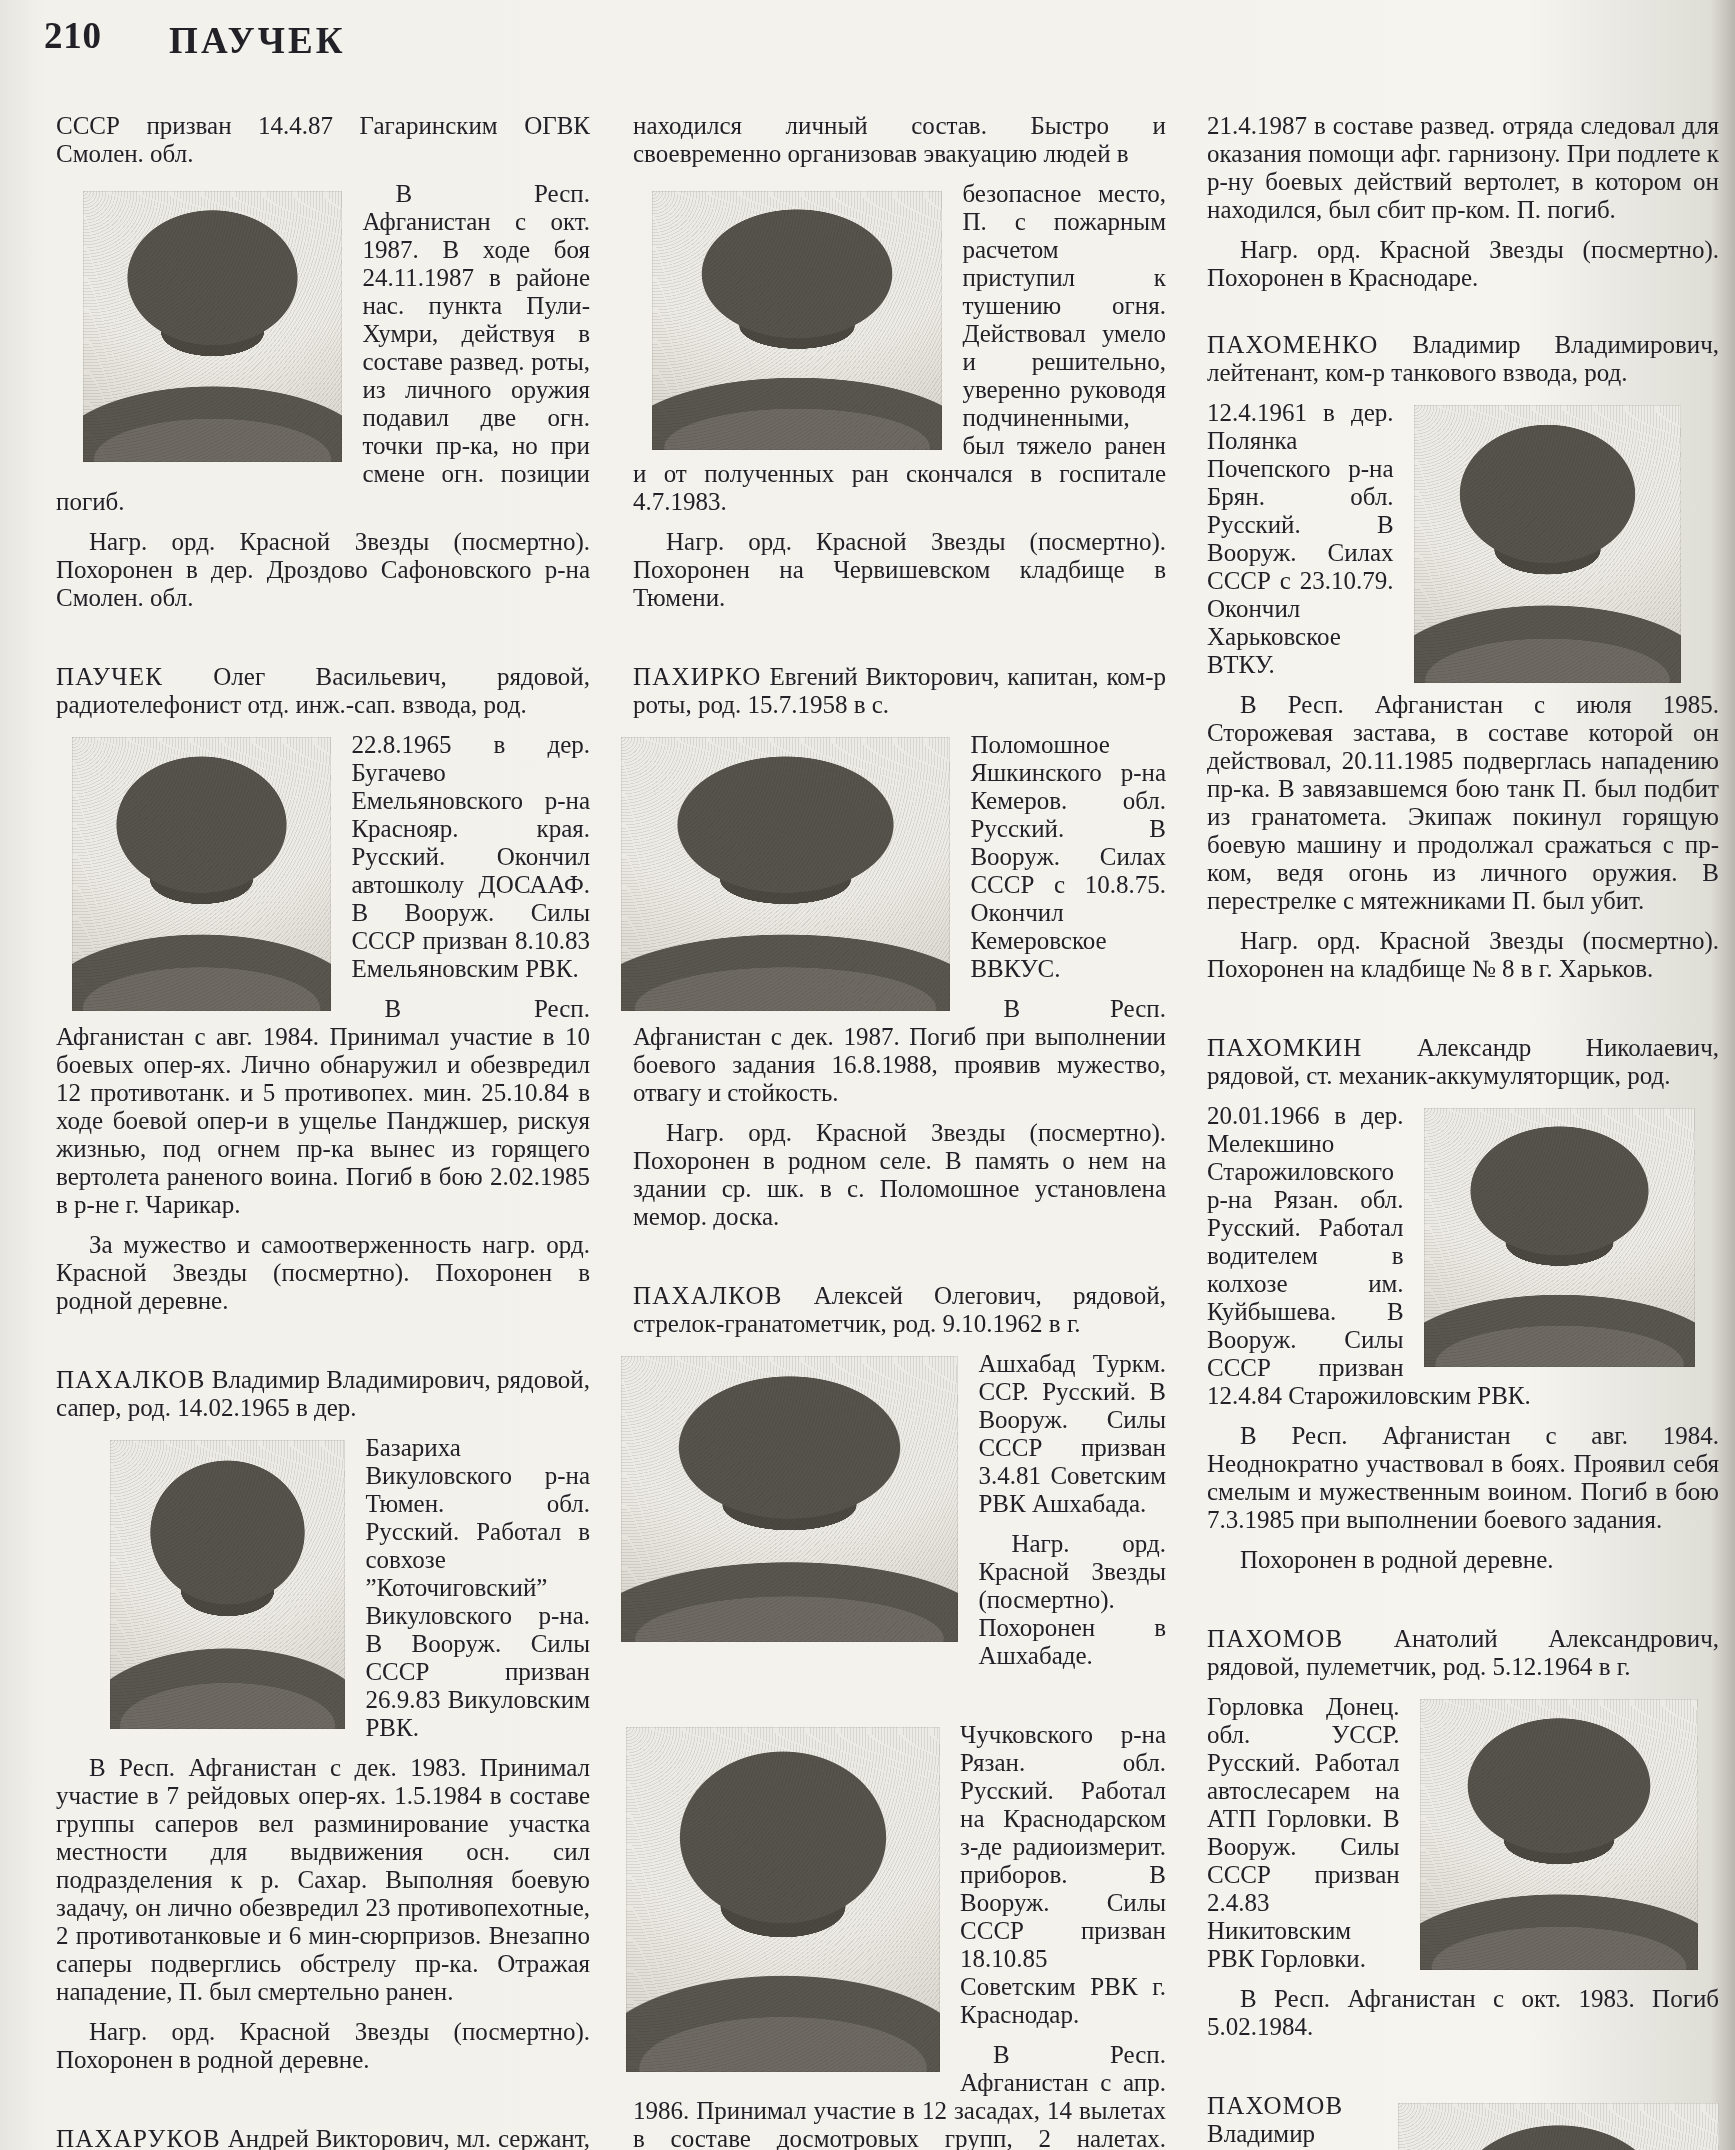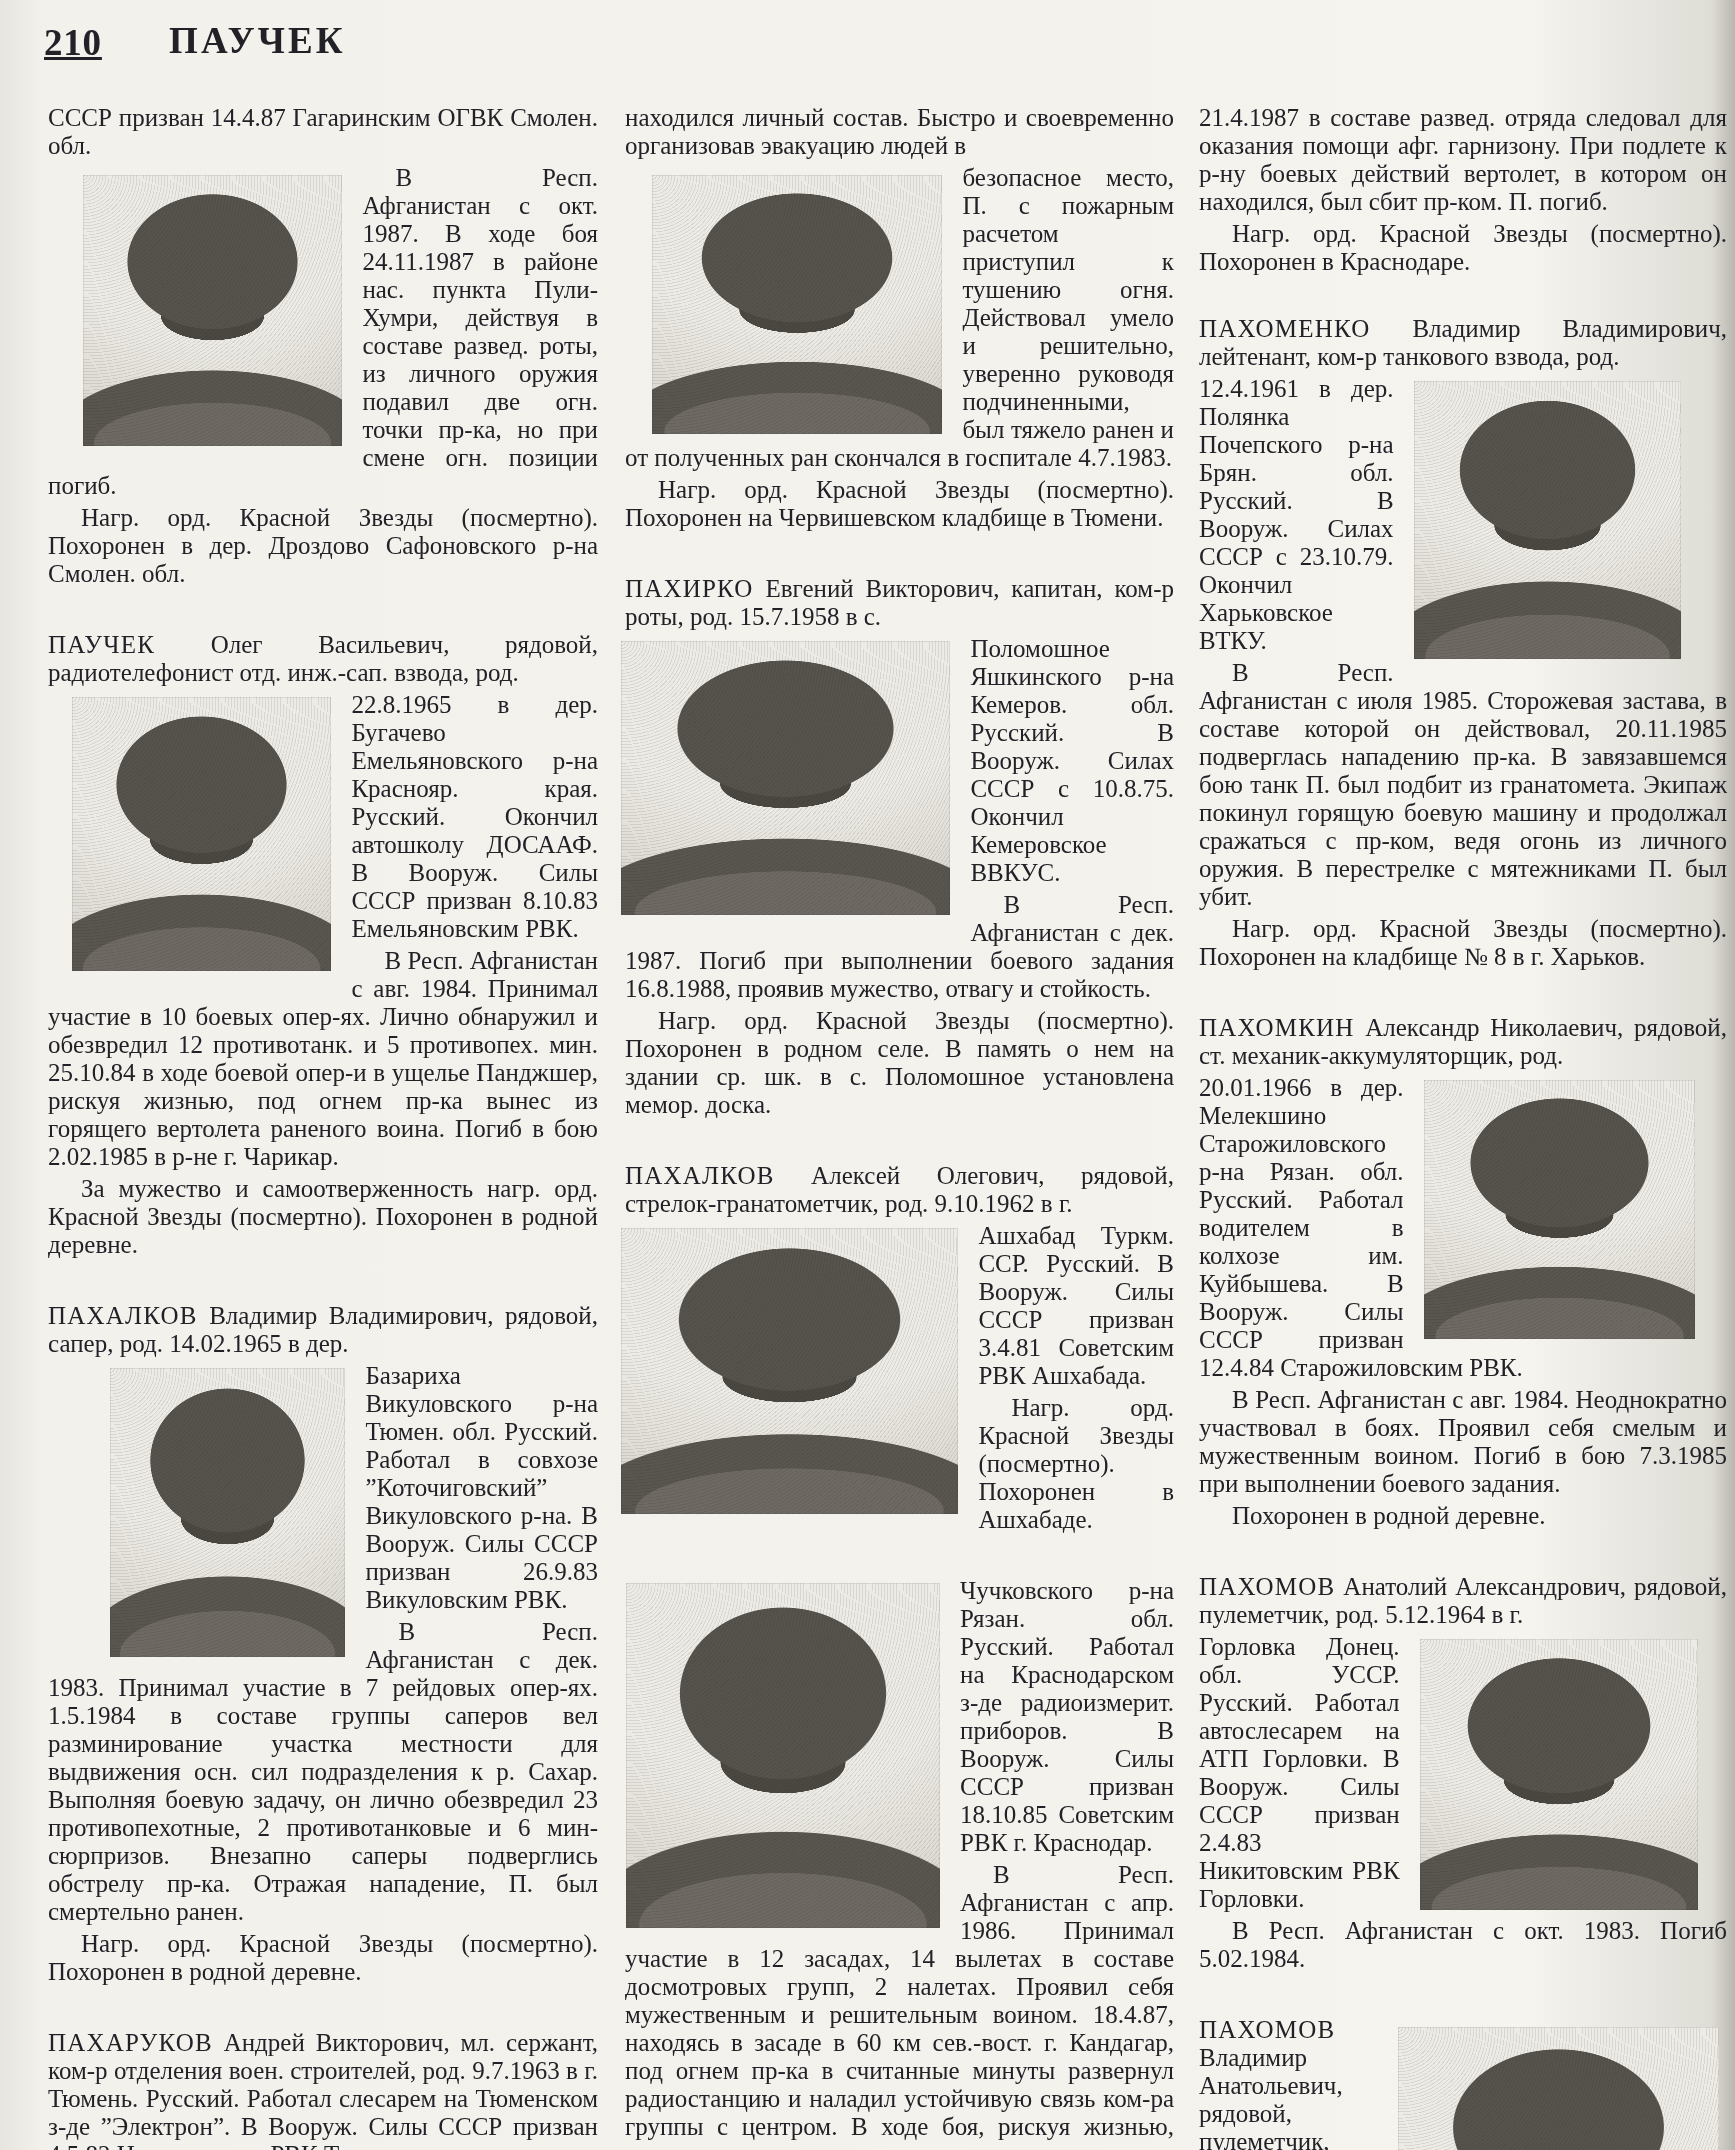--- a/index.html
+++ b/index.html
@@ -2,28 +2,28 @@
 <html lang="ru" style="font-size:12.5px"><head>
 <meta charset="utf-8">
 <style>
   html,body{margin:0;padding:0;background:#83817c;}
   .page{
     position:relative;width:1735px;height:2151px;overflow:hidden;
     background:linear-gradient(90deg,#e7e5df 0,#f3f1eb 2.5%,#f4f2ec 64%,#f6f4ef 88%,#deddd6 98.6%,#b9b6af 100%);
     font-family:"Liberation Serif","DejaVu Serif",serif;
     color:#222127;
   }
-  .hdr-num{position:absolute;left:44px;top:21px;font-size:37px;font-weight:bold;letter-spacing:0.8px;text-decoration:underline;}
+  .hdr-num{position:absolute;left:44px;top:14px;font-size:37px;font-weight:bold;letter-spacing:0.8px;}
   .hdr-title{position:absolute;left:169px;top:19px;font-size:37px;font-weight:bold;letter-spacing:3.1px;}
   .col{position:absolute;top:100px;font-size:25px;line-height:28px;text-align:justify;
        text-rendering:optimizeLegibility;}
   .col-1{left:44px;width:558px;}
   .col-2{left:621px;width:557px;}
   .col-3{left:1195px;width:536px;}
-  .para{margin:4px;}
+  .para{margin:12px;}
   .ind{text-indent:33px;}
   .block{margin:0;}
   .block::after{content:"";display:block;clear:both;}
   .entry{margin-top:39px;}
   .surname{font-weight:normal;letter-spacing:1.2px;}
   .photo{
     float:left;position:relative;overflow:hidden;
     background:
       radial-gradient(46% 15% at 50% 99%, #6e6a63 0 99%, transparent 100%),
       radial-gradient(62% 26% at 50% 98%, #59564f 0 99%, transparent 100%),

